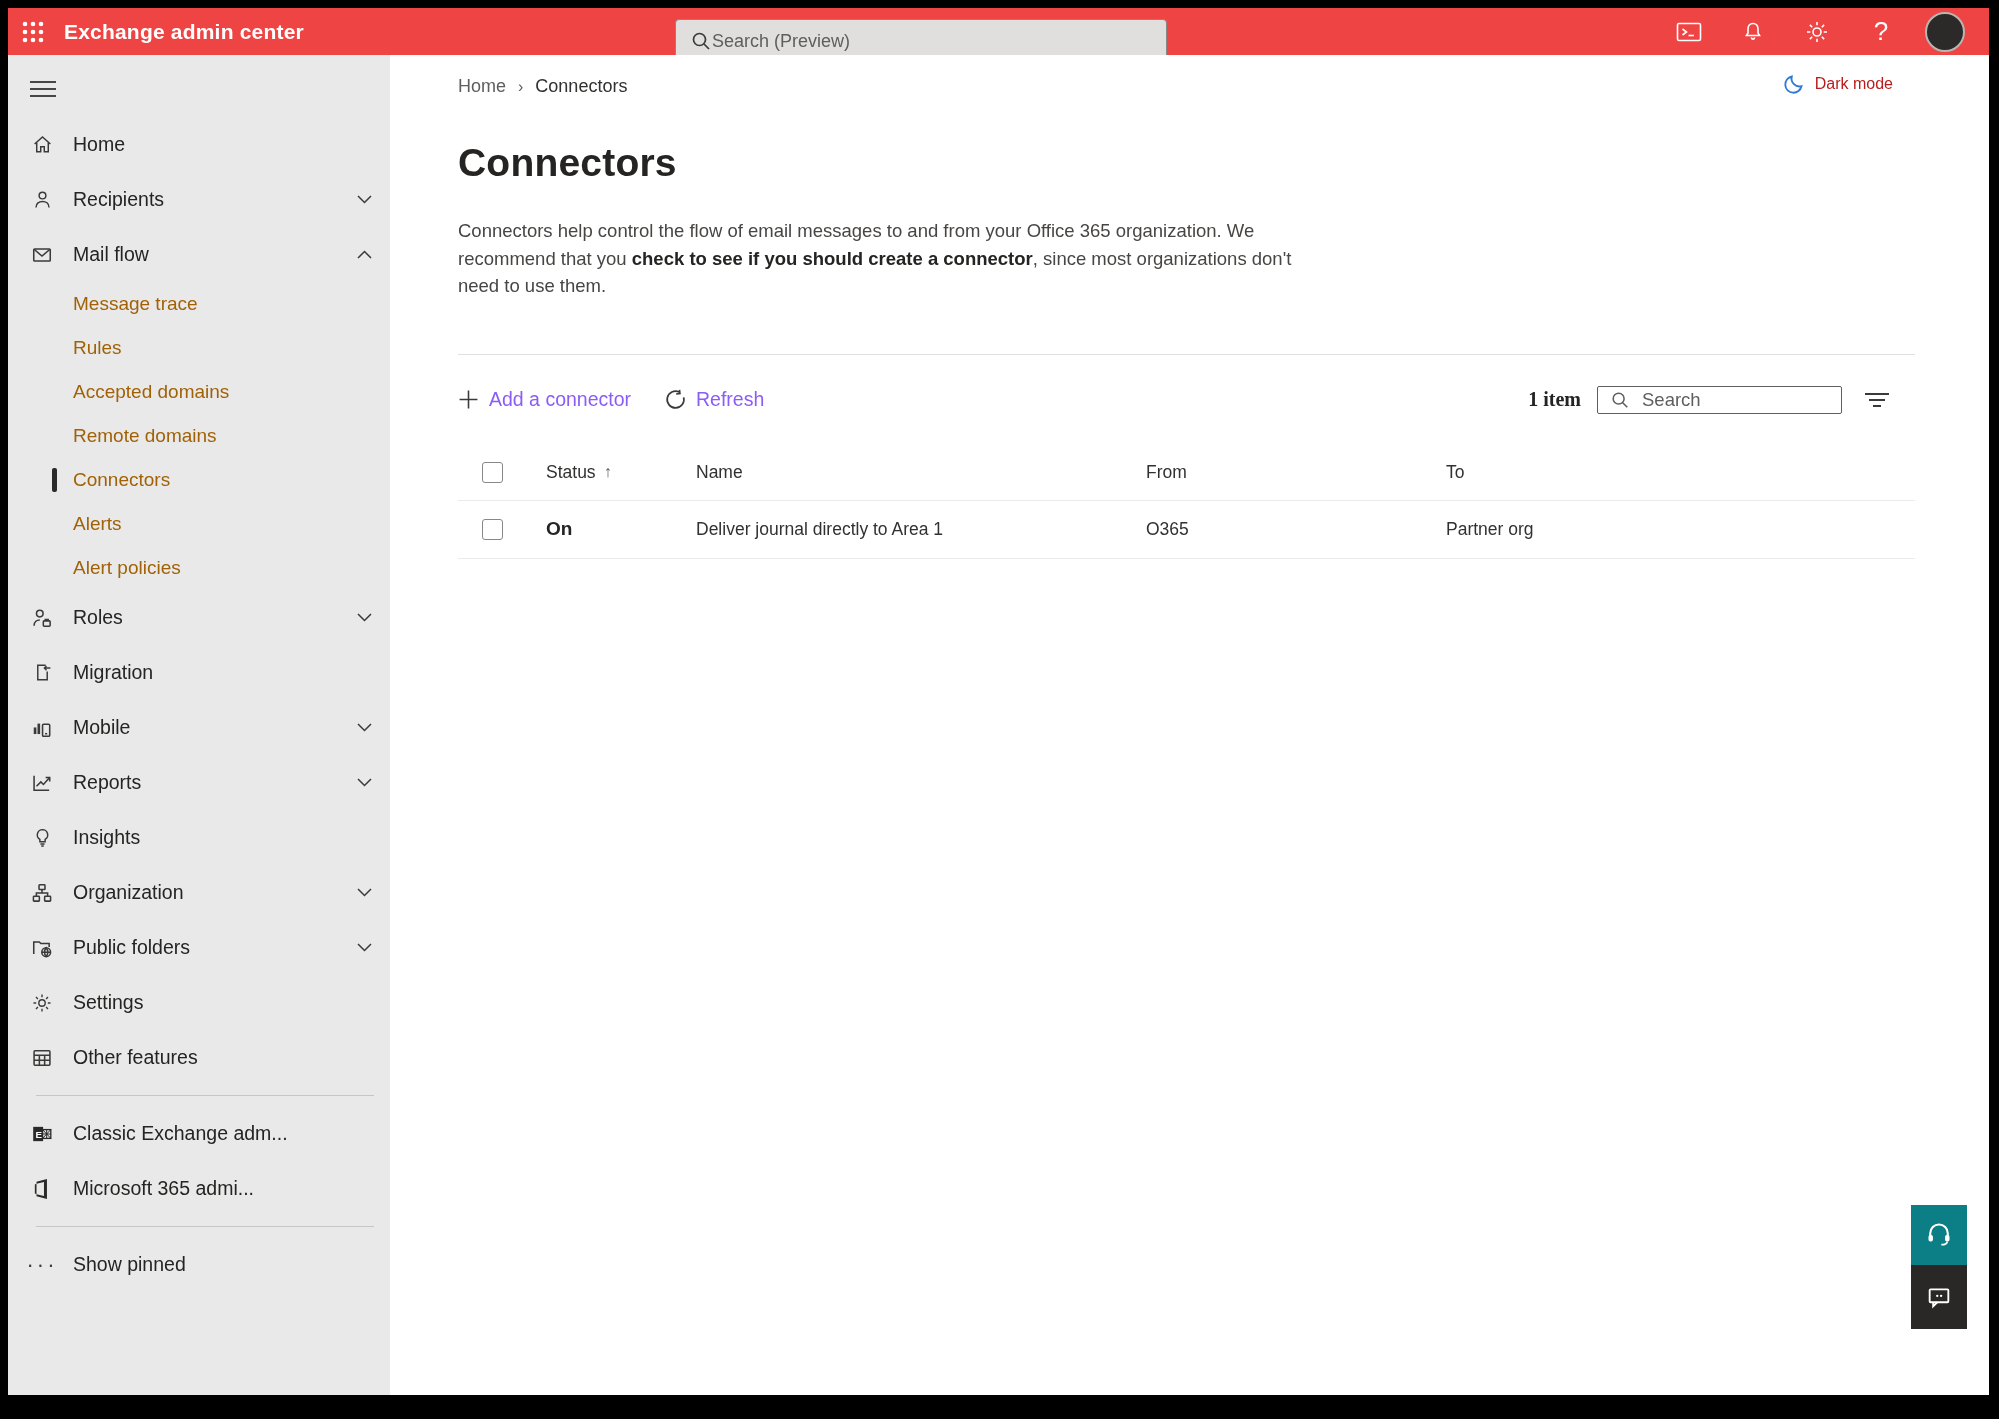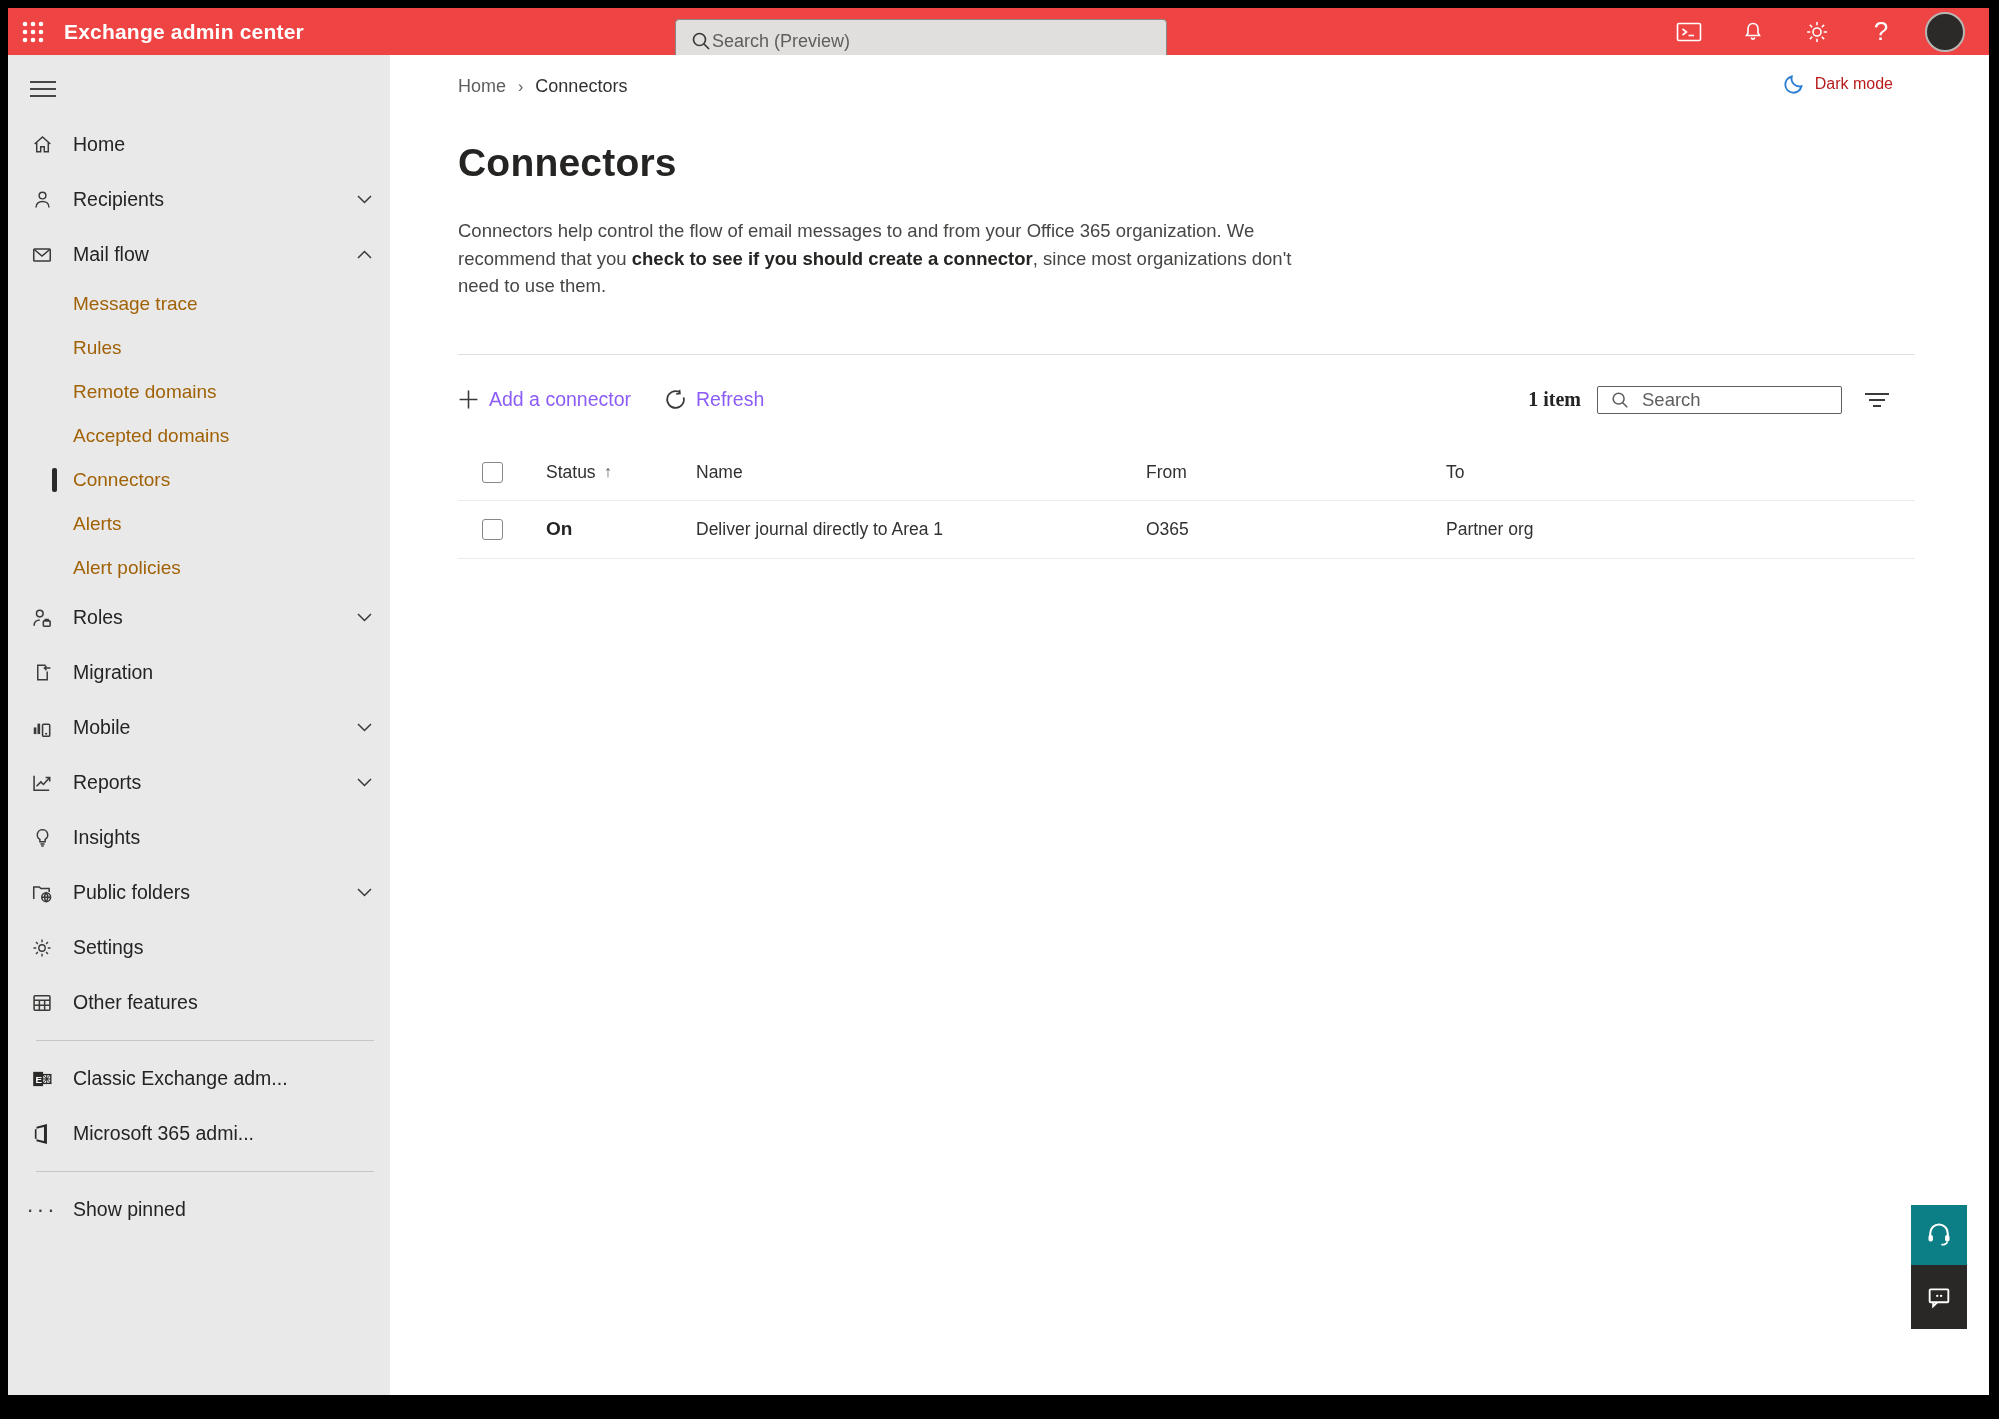--- a/index.html
+++ b/index.html
@@ -194,22 +194,22 @@
           <span class="nav-label">Mail flow</span>
           <span class="chev">
             <svg width="15" height="9" viewBox="0 0 15 9" fill="none" stroke="#3b3a39" stroke-width="1.5">
                 <path d="M1 8 L7.5 1.5 L14 8"></path>
               </svg>
           </span>
         </div>
 
         <div class="sub-item">Message trace</div>
         <div class="sub-item">Rules</div>
+        <div class="sub-item">Accepted domains</div>
         <div class="sub-item">Remote domains</div>
-        <div class="sub-item">Accepted domains</div>
         <div class="sub-item selected">Connectors</div>
         <div class="sub-item">Alerts</div>
         <div class="sub-item">Alert policies</div>
 
         <div class="nav-item">
           <span class="nav-icon">
             <svg width="22" height="22" viewBox="0 0 20 20" fill="none" stroke="#3b3a39" stroke-width="1.4">
               <circle cx="8" cy="6" r="3"></circle>
                 <path d="M2.8 17 C2.8 13.5 5.3 11.8 8 11.8"></path>
               <rect x="11.2" y="12.6" width="6.2" height="4.9" rx="0.8"></rect>
@@ -270,20 +270,36 @@
         <div class="nav-item">
           <span class="nav-icon">
             <svg width="21" height="21" viewBox="0 0 20 20" fill="none" stroke="#3b3a39" stroke-width="1.4">
               <path d="M10 2.5 A5 5 0 0 1 12.5 11.8 L12.5 14 H7.5 L7.5 11.8 A5 5 0 0 1 10 2.5 Z"></path>
               <path d="M8 16.2 H12 M8.8 18 H11.2"></path>
             </svg>
           </span>
           <span class="nav-label">Insights</span>
         </div>
 
+        <div class="nav-item">
+          <span class="nav-icon">
+            <svg width="22" height="22" viewBox="0 0 20 20" fill="none" stroke="#3b3a39" stroke-width="1.4">
+              <rect x="7.3" y="2.5" width="5.4" height="4.4" rx="0.6"></rect>
+              <rect x="2.2" y="13" width="5.4" height="4.4" rx="0.6"></rect>
+              <rect x="12.4" y="13" width="5.4" height="4.4" rx="0.6"></rect>
+              <path d="M10 6.9 V10 M4.9 13 V10 H15.1 V13"></path>
+            </svg>
+          </span>
+          <span class="nav-label">Organization</span>
+          <span class="chev">
+            <svg width="15" height="9" viewBox="0 0 15 9" fill="none" stroke="#3b3a39" stroke-width="1.5">
+                <path d="M1 1 L7.5 7.5 L14 1"></path>
+              </svg>
+          </span>
+        </div>
 
         <div class="nav-item">
           <span class="nav-icon">
             <svg width="22" height="22" viewBox="0 0 20 20" fill="none" stroke="#3b3a39" stroke-width="1.4">
               <path d="M2.5 15.5 V4.5 H7.5 L9 6 H16.5 V9"></path>
               <circle cx="13.8" cy="13.8" r="4"></circle>
                 <path d="M9.8 13.8 H17.8 M13.8 9.8 C11.8 12.4 11.8 15.2 13.8 17.8 C15.8 15.2 15.8 12.4 13.8 9.8 Z"></path>
             </svg>
           </span>
           <span class="nav-label">Public folders</span>

